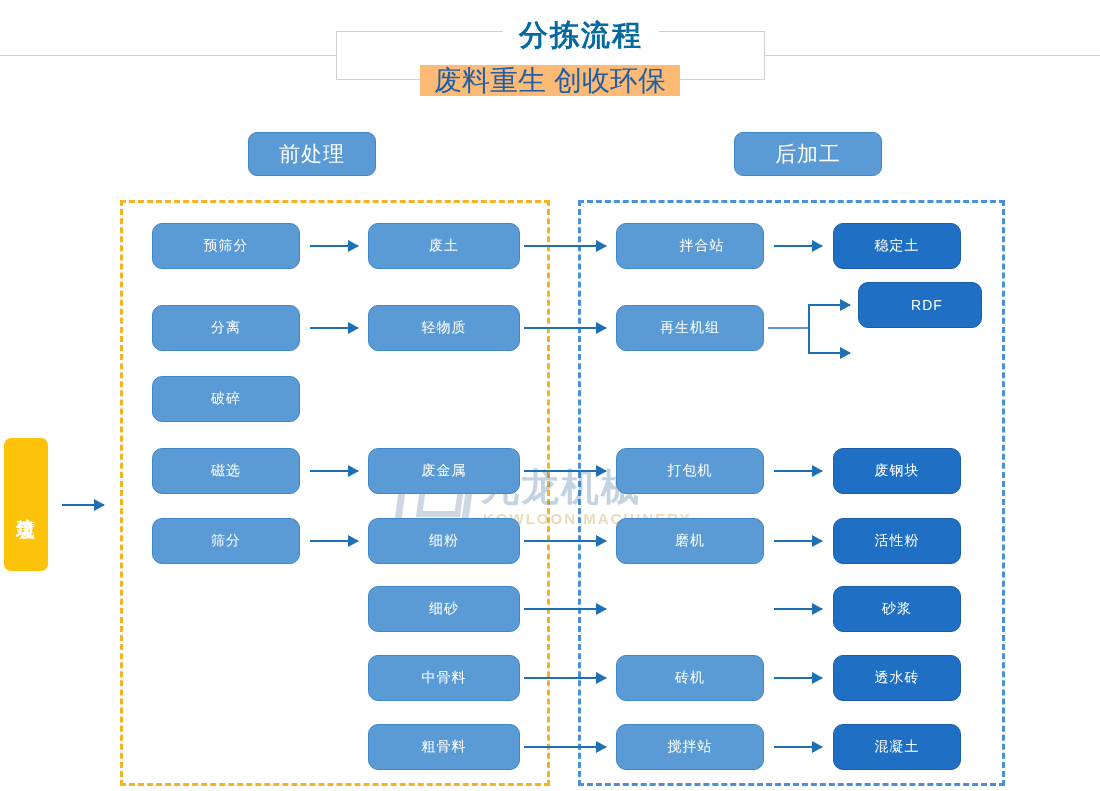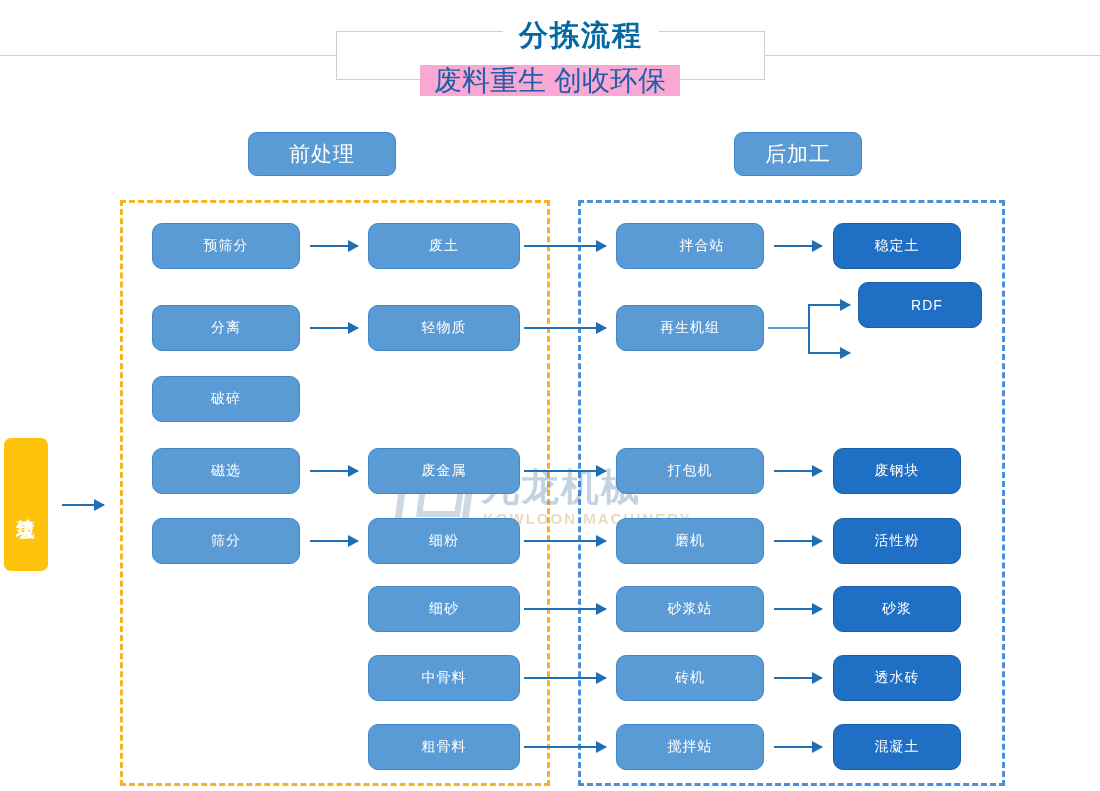--- a/index.html
+++ b/index.html
@@ -30,36 +30,36 @@
     letter-spacing: 2px; z-index: 4; margin-left: 31px;
   }
   .title-main-bg {
     background: #ffffff; padding: 0 16px;
   }
   .title-sub {
     position: absolute; left: 0; top: 62px; width: 1100px;
     text-align: center;
     font-size: 28px; color: #1f5fa8; z-index: 4;
   }
-  .title-sub-bg { background: #f9a8d4; padding: 0 14px; }
+  .title-sub-bg { background: #fdba74; padding: 0 14px; }
 
   
   .section-pill {
     position: absolute;
     height: 44px;
     background: #5b9bd5;
     border: 1px solid #3f87c9;
     border-radius: 9px;
     color: #ffffff;
     font-size: 21px;
     display: flex; align-items: center; justify-content: center;
     letter-spacing: 1px;
   }
-  #pill-pre  { left: 248px; top: 132px; width: 148px; }
-  #pill-post { left: 734px; top: 132px; width: 128px; }
+  #pill-pre  { left: 248px; top: 132px; width: 128px; }
+  #pill-post { left: 734px; top: 132px; width: 148px; }
 
   
   .zone {
     position: absolute;
     top: 200px; height: 586px;
     background: transparent;
   }
   #zone-pre  { left: 120px;  width: 430px; border: 3px dashed #f5b324; }
   #zone-post { left: 578px;  width: 427px; border: 3px dashed #4a90d9; }
 
@@ -217,23 +217,20 @@
     </div>
   <div class="node mid c3" style="top:305px;">
     <span>再生机组</span>
     </div>
   <div class="node mid c3" style="top:448px;">
     <span>打包机</span>
     </div>
   <div class="node mid c3" style="top:518px;">
     <span>磨机</span>
     </div>
-  <div class="node mid c3" style="top:586px;">
-    <span>砂浆站</span>
-    </div>
   <div class="node mid c3" style="top:655px;">
     <span>砖机</span>
     </div>
   <div class="node mid c3" style="top:724px;">
     <span>搅拌站</span>
     </div>
 
   <div class="node dark c4" style="top:223px;">
     <span>稳定土</span>
     </div>

